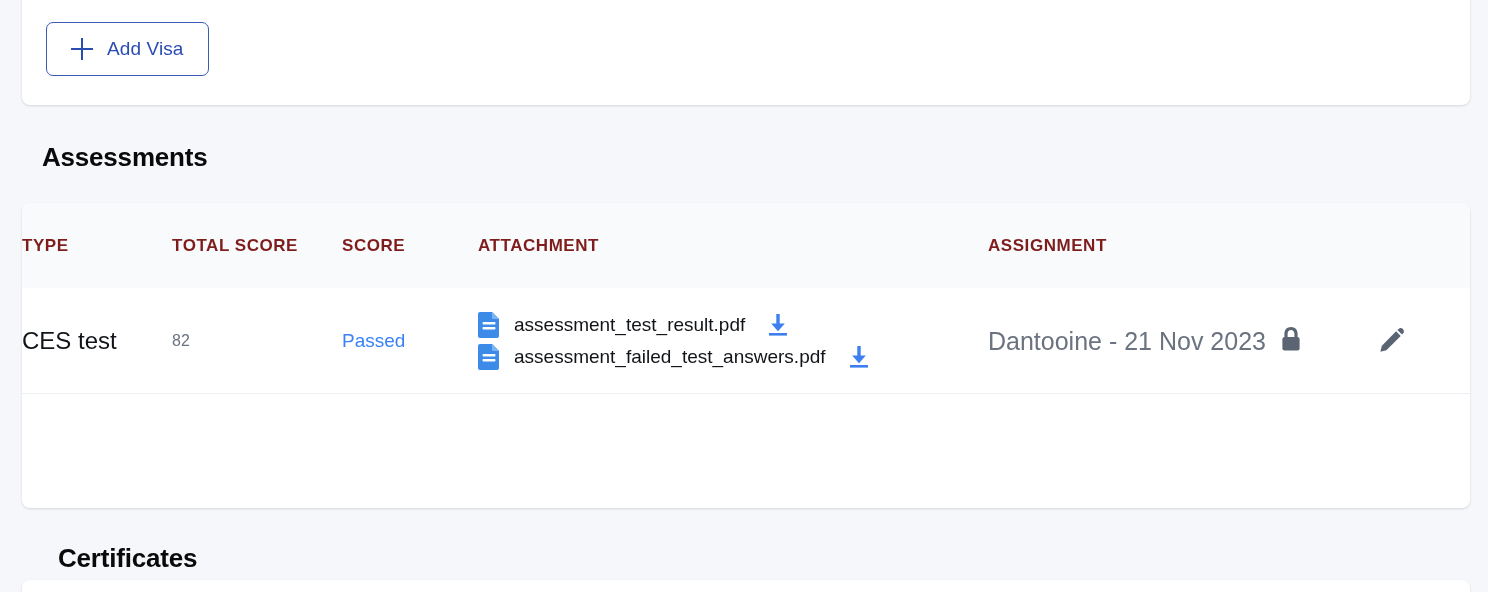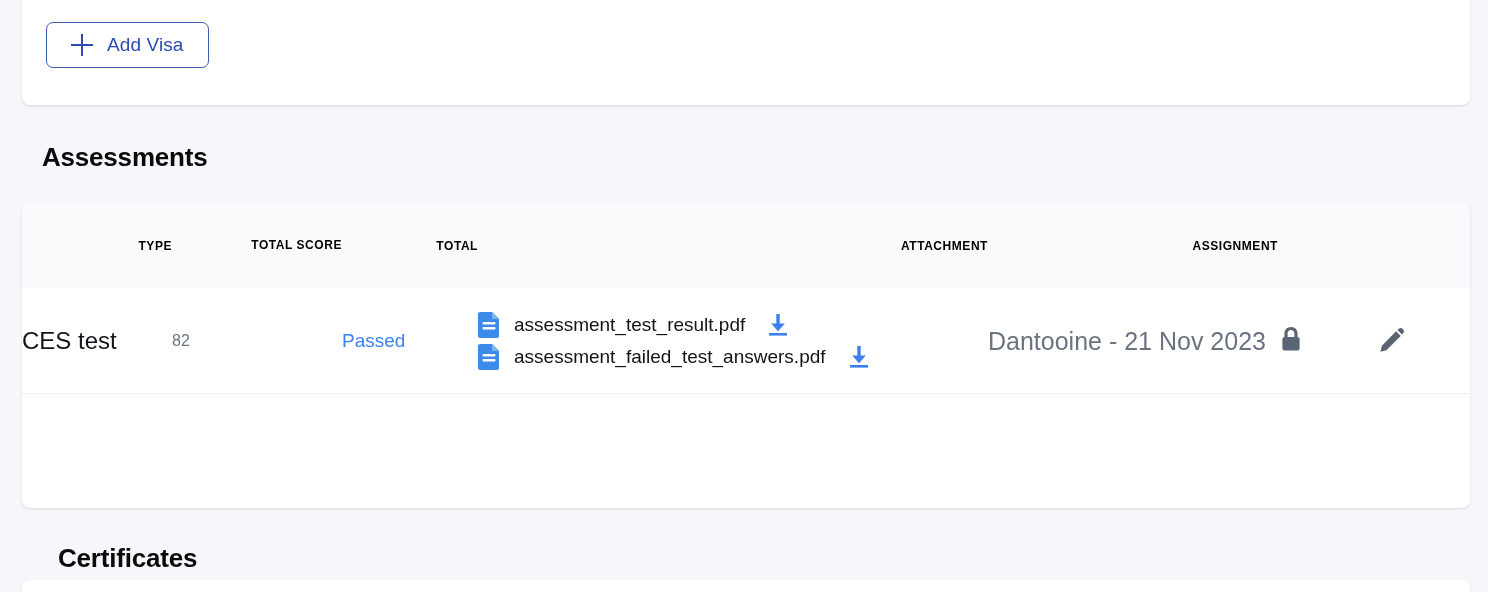--- a/index.html
+++ b/index.html
@@ -47,21 +47,21 @@
     gap: 14px;
     background: #ffffff;
     border: 1px solid #3b5bb5;
     border-radius: 7px;
     color: #2a4cb3;
     font-size: 19px;
     font-weight: 400;
     letter-spacing: .1px;
     cursor: pointer;
     padding: 0 24px;
-    height: 46px;
+    height: 54px;
     box-sizing: border-box;
     font-family: "Liberation Sans", sans-serif;
   }
   .add-btn .plus {
     display: inline-block;
     position: relative;
     width: 22px;
     height: 22px;
     flex: 0 0 auto;
   }
@@ -103,26 +103,26 @@
 
   table.assess-table {
     width: 100%;
     border-collapse: collapse;
     table-layout: fixed;
   }
   table.assess-table thead tr {
     background: #f8fafb;
   }
   table.assess-table th {
-    text-align: right;
+    text-align: left;
     vertical-align: middle;
-    font-size: 12px;
+    font-size: 17px;
     font-weight: bold;
     letter-spacing: .55px;
-    color: #000000;
+    color: #7f1d1d;
     padding: 0;
     height: 85px;
   }
   table.assess-table td {
     padding: 0;
     vertical-align: middle;
     height: 105px;
     background: #ffffff;
     border-bottom: 1px solid #eceff3;
   }
@@ -228,21 +228,21 @@
         <col class="col-status">
       <col class="col-attach">
         <col class="col-assign">
       <col class="col-lock">
         <col class="col-edit">
     </colgroup>
     <thead>
       <tr>
         <th class="h-type">TYPE</th>
         <th class="h-score">TOTAL SCORE</th>
-        <th>TOTAL</th>
+        <th>SCORE</th>
         <th>ATTACHMENT</th>
         <th>ASSIGNMENT</th>
         <th></th>
         <th></th>
       </tr>
     </thead>
     <tbody>
       <tr>
 
         <td class="cell-type">CES test</td>

